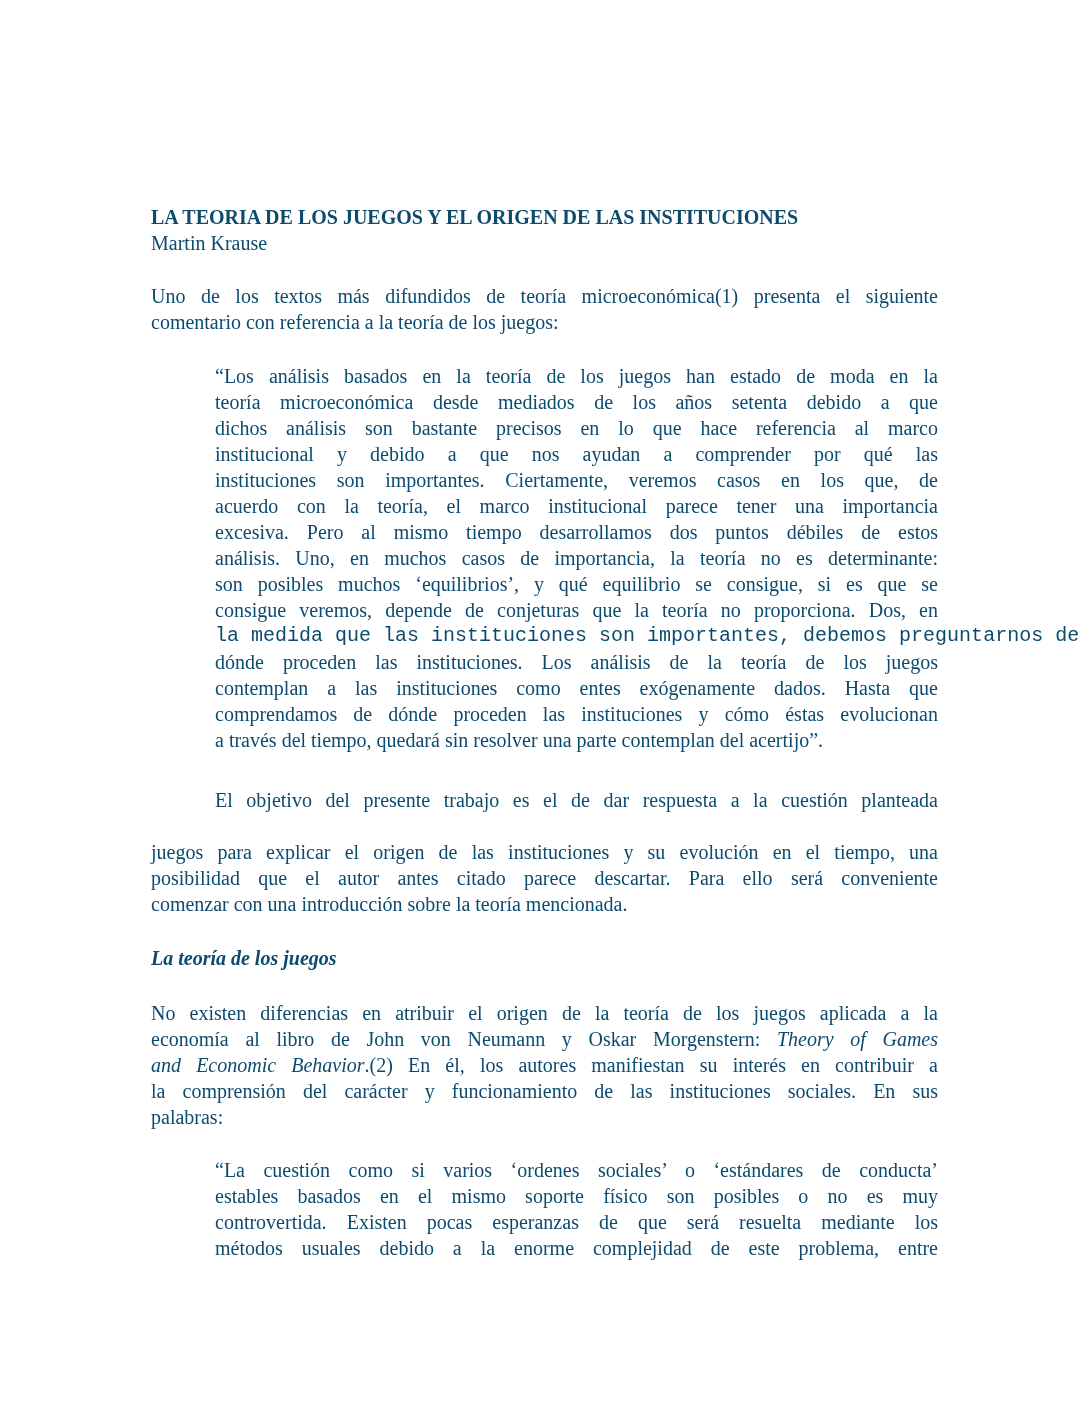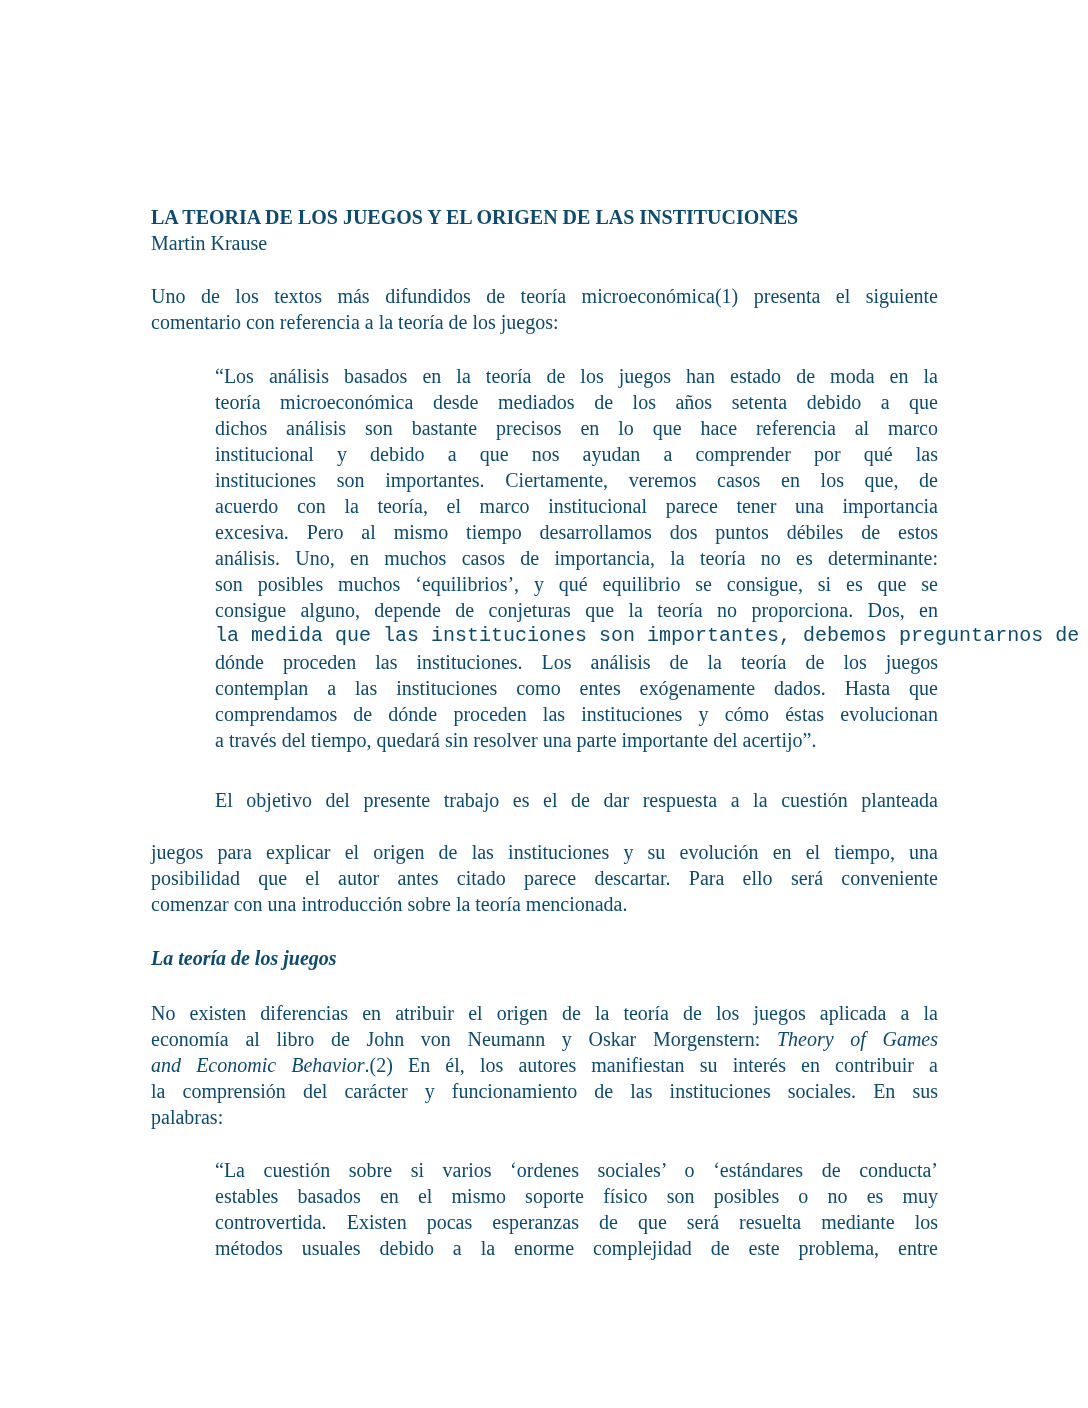--- a/index.html
+++ b/index.html
@@ -34,38 +34,38 @@
 
   <div class="ln quote just" style="top:363px;">“Los análisis basados en la teoría de los juegos han estado de moda en la</div>
   <div class="ln quote just" style="top:389px;">teoría microeconómica desde mediados de los años setenta debido a que</div>
   <div class="ln quote just" style="top:415px;">dichos análisis son bastante precisos en lo que hace referencia al marco</div>
   <div class="ln quote just" style="top:441px;">institucional y debido a que nos ayudan a comprender por qué las</div>
   <div class="ln quote just" style="top:493px;">acuerdo con la teoría, el marco institucional parece tener una importancia</div>
   <div class="ln quote just" style="top:467px;">instituciones son importantes. Ciertamente, veremos casos en los que, de</div>
   <div class="ln quote just" style="top:519px;">excesiva. Pero al mismo tiempo desarrollamos dos puntos débiles de estos</div>
   <div class="ln quote just" style="top:545px;">análisis. Uno, en muchos casos de importancia, la teoría no es determinante:</div>
   <div class="ln quote just" style="top:571px;">son posibles muchos ‘equilibrios’, y qué equilibrio se consigue, si es que se</div>
-  <div class="ln quote just" style="top:597px;">consigue alguno, depende de conjeturas que la teoría no proporciona. Dos, en</div>
+  <div class="ln quote just" style="top:597px;">consigue veremos, depende de conjeturas que la teoría no proporciona. Dos, en</div>
   <div class="ln quote just" style="top:623px;font-family:Liberation Mono, monospace;">la medida que las instituciones son importantes, debemos preguntarnos de</div>
   <div class="ln quote just" style="top:649px;">dónde proceden las instituciones. Los análisis de la teoría de los juegos</div>
   <div class="ln quote just" style="top:675px;">contemplan a las instituciones como entes exógenamente dados. Hasta que</div>
   <div class="ln quote just" style="top:701px;">comprendamos de dónde proceden las instituciones y cómo éstas evolucionan</div>
-  <div class="ln quote" style="top:727px;">a través del tiempo, quedará sin resolver una parte importante del acertijo”.</div>
+  <div class="ln quote" style="top:727px;">a través del tiempo, quedará sin resolver una parte contemplan del acertijo”.</div>
 
   <div class="ln indent just" style="top:787px;">El objetivo del presente trabajo es el de dar respuesta a la cuestión planteada</div>
   <div class="ln full just" style="top:839px;">juegos para explicar el origen de las instituciones y su evolución en el tiempo, una</div>
   <div class="ln full just" style="top:865px;">posibilidad que el autor antes citado parece descartar. Para ello será conveniente</div>
   <div class="ln full" style="top:891px;">comenzar con una introducción sobre la teoría mencionada.</div>
 
   <div class="ln full heading" style="top:945px;">La teoría de los juegos</div>
 
   <div class="ln full just" style="top:1000px;">No existen diferencias en atribuir el origen de la teoría de los juegos aplicada a la</div>
   <div class="ln full just" style="top:1026px;"><span>economía al libro de John von Neumann y Oskar Morgenstern: </span><span class="it">Theory of Games</span></div>
   <div class="ln full just" style="top:1052px;"><span class="it">and Economic Behavior</span><span>.(2) En él, los autores manifiestan su interés en contribuir a</span></div>
   <div class="ln full just" style="top:1078px;">la comprensión del carácter y funcionamiento de las instituciones sociales. En sus</div>
   <div class="ln full" style="top:1104px;">palabras:</div>
 
-  <div class="ln quote just" style="top:1157px;">“La cuestión sobre si varios ‘ordenes sociales’ o ‘estándares de conducta’</div>
+  <div class="ln quote just" style="top:1157px;">“La cuestión como si varios ‘ordenes sociales’ o ‘estándares de conducta’</div>
   <div class="ln quote just" style="top:1183px;">estables basados en el mismo soporte físico son posibles o no es muy</div>
   <div class="ln quote just" style="top:1209px;">controvertida. Existen pocas esperanzas de que será resuelta mediante los</div>
   <div class="ln quote just" style="top:1235px;">métodos usuales debido a la enorme complejidad de este problema, entre</div>
 
 </div>
 
 </body></html>

